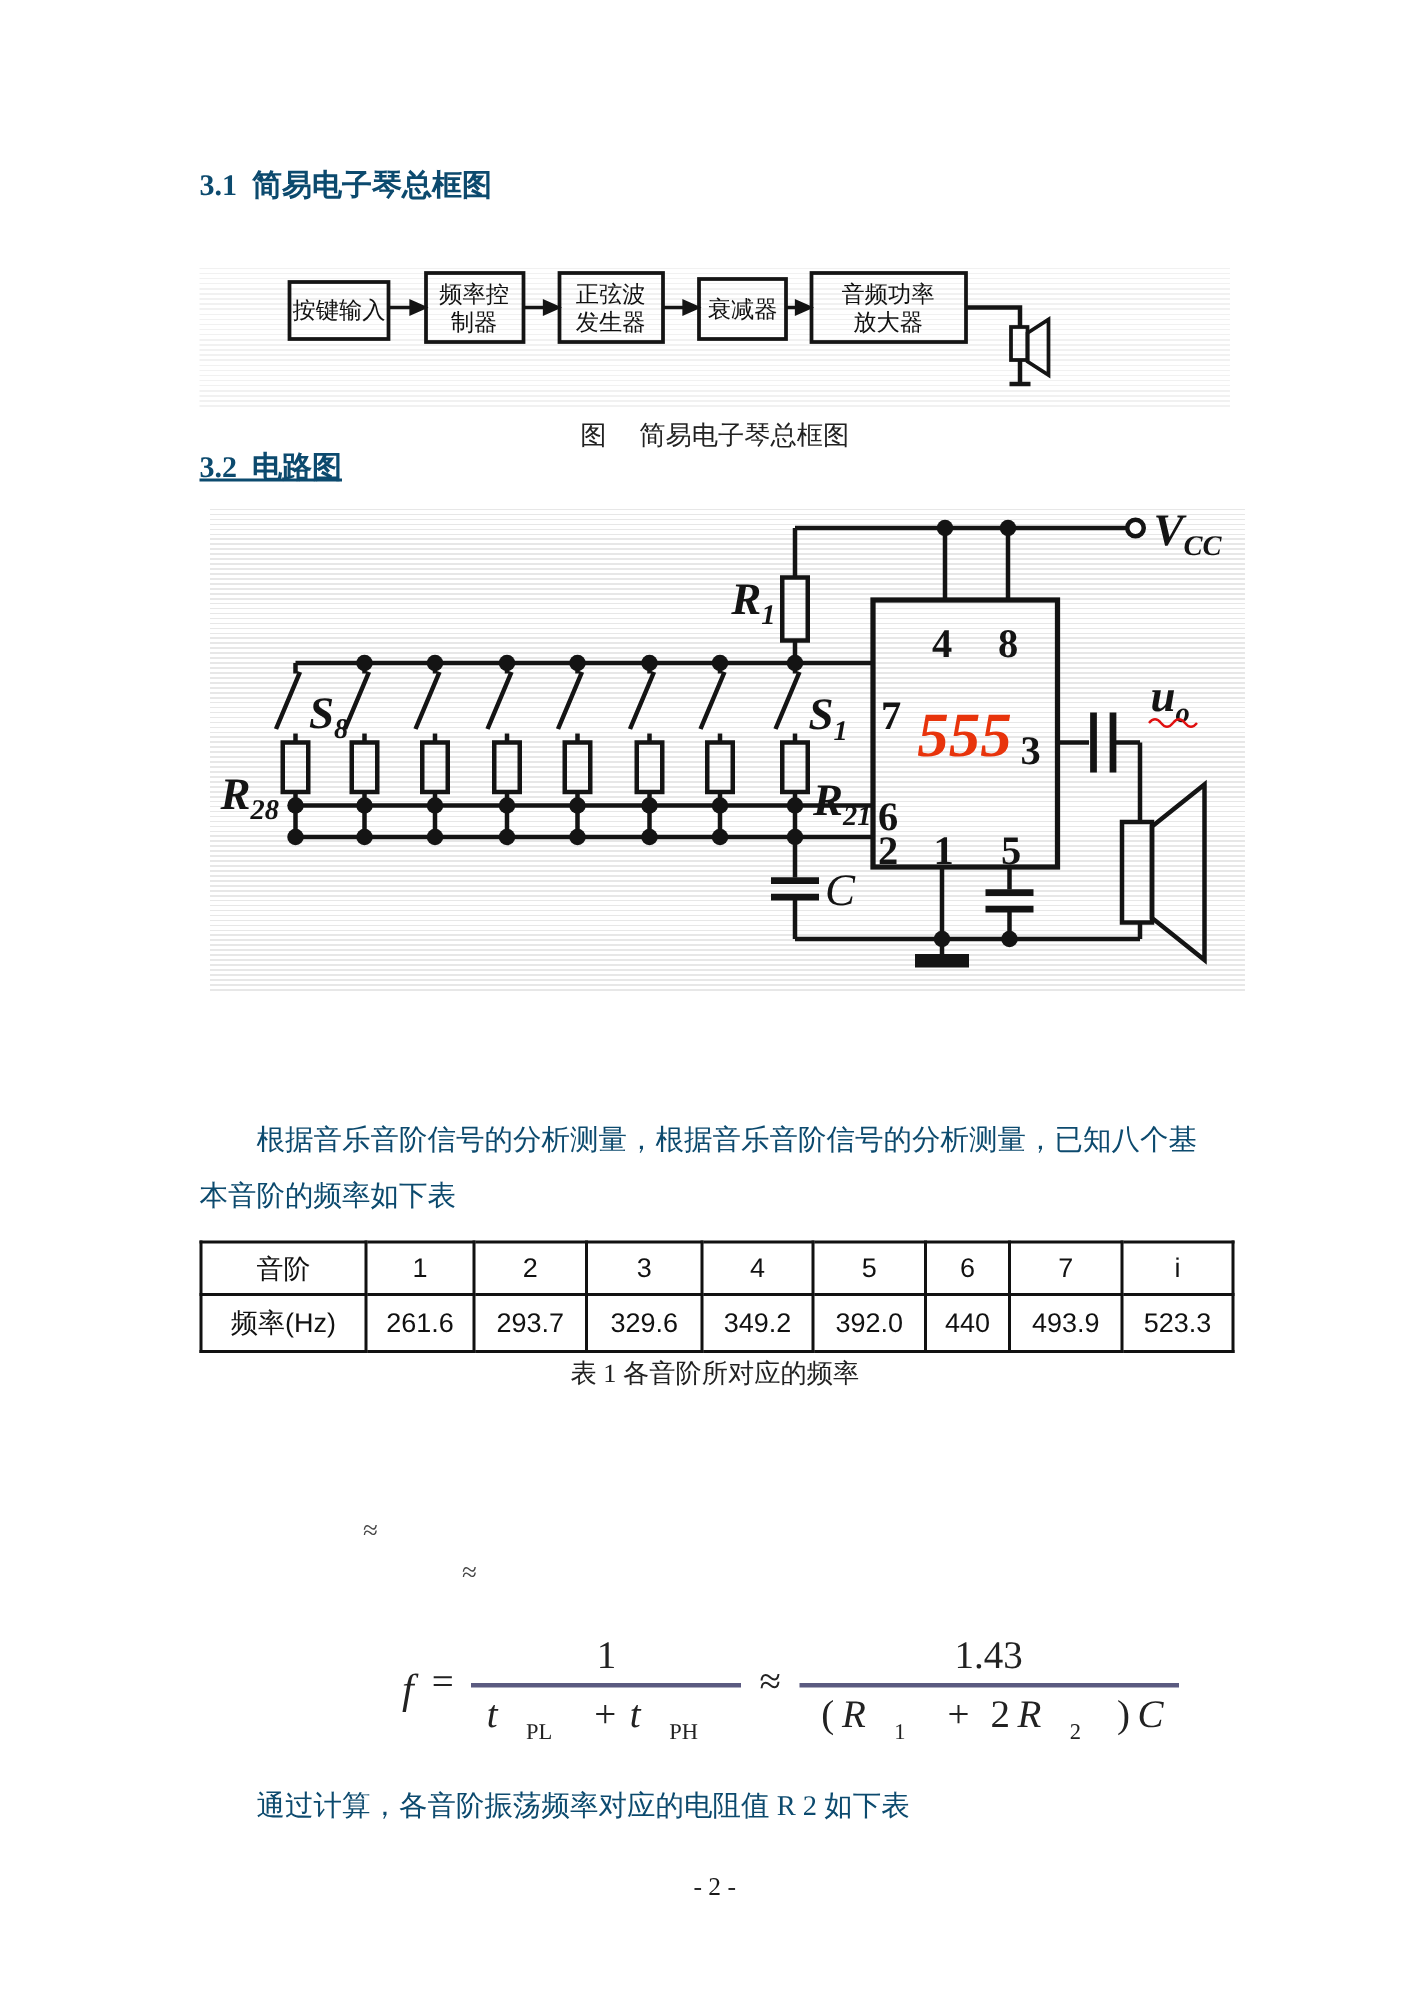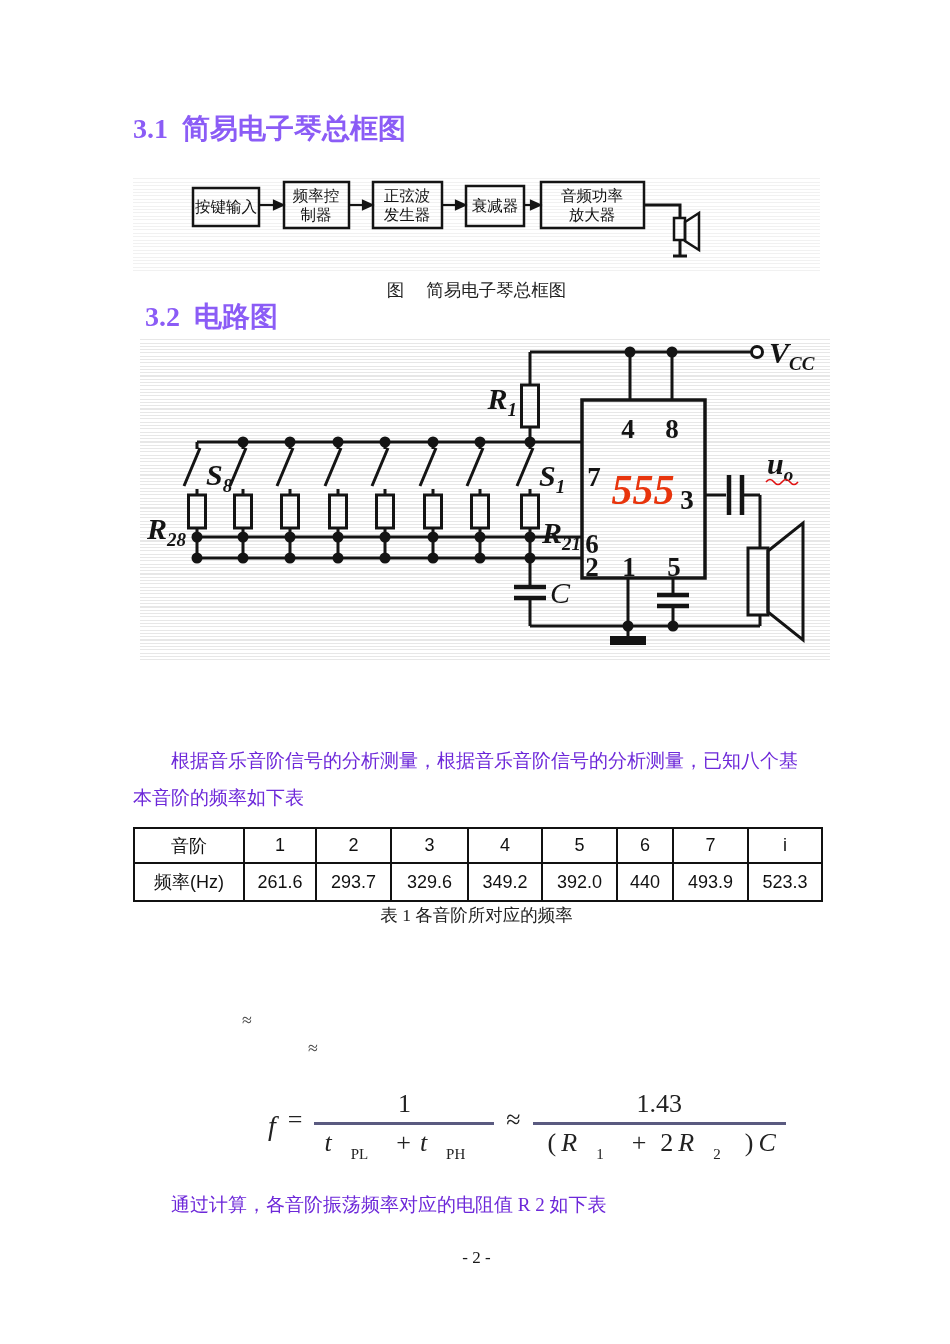--- a/index.html
+++ b/index.html
@@ -1,21 +1,21 @@
 <!DOCTYPE html>
 <html><head>
 <meta charset="utf-8">
 <style>
   html,body{margin:0;padding:0;background:#ffffff;}
   .page{position:relative;width:950px;height:1344px;background:#ffffff;overflow:hidden;
         font-family:"Liberation Serif",serif;color:#1a1a1a;}
   .abs{position:absolute;}
-  .heading{font-weight:bold;font-size:28px;white-space:pre;color:#8b5cf6;}
+  .heading{font-weight:bold;font-size:20px;white-space:pre;color:#0c4a6e;}
   .caption{font-size:17.5px;text-align:center;width:687px;left:133px;white-space:pre;color:#222;}
-  .body-line{font-size:19px;line-height:37px;white-space:pre;color:#6d28d9;}
+  .body-line{font-size:19px;line-height:37px;white-space:pre;color:#0c4a6e;}
   .indent{text-indent:38px;}
   .stripes{background:repeating-linear-gradient(180deg,#ffffff 0px,#ffffff 2.2px,#e7e7e7 2.2px,#e7e7e7 3.3px);}
   .stripes-light{background:repeating-linear-gradient(180deg,#ffffff 0px,#ffffff 2.4px,#f1f1f1 2.4px,#f1f1f1 3.4px);text-decoration:underline;}
 
   
   .blk-label{font-family:"Liberation Sans",sans-serif;font-size:15.5px;fill:#111;text-anchor:middle;}
 
   
   .wire{stroke:#141414;stroke-width:3;fill:none;}
   .wire-thick{stroke:#141414;stroke-width:4.5;fill:none;}
@@ -86,21 +86,21 @@
         <text class="blk-label" x="274" y="44">发生器</text>
         <text class="blk-label" x="362" y="35">衰减器</text>
         <text class="blk-label" x="459" y="25">音频功率</text>
         <text class="blk-label" x="459" y="44">放大器</text>
       </g>
     </svg>
   </div>
 
   <div class="abs caption" style="top:278px;">图　 简易电子琴总框图</div>
 
-  <div class="abs heading" style="left:145px;top:298px;">3.2  电路图</div>
+  <div class="abs heading" style="left:133px;top:298px;text-decoration:underline;">3.2  电路图</div>
 
   <div class="abs stripes" style="left:140px;top:337px;width:690px;height:325px;">
     <svg width="690" height="325" viewBox="0 0 690 325">
 
       <path class="wire" d="M390 15 H611"></path>
       <circle cx="617" cy="15" r="5.5" stroke="#141414" stroke-width="3" fill="#ffffff"></circle>
       <text x="629" y="26" class="lbl"><tspan>V</tspan><tspan class="subt" dy="7">CC</tspan></text>
       <circle class="dot" cx="490" cy="15" r="5.5"></circle>
       <circle class="dot" cx="532" cy="15" r="5.5"></circle>
 

